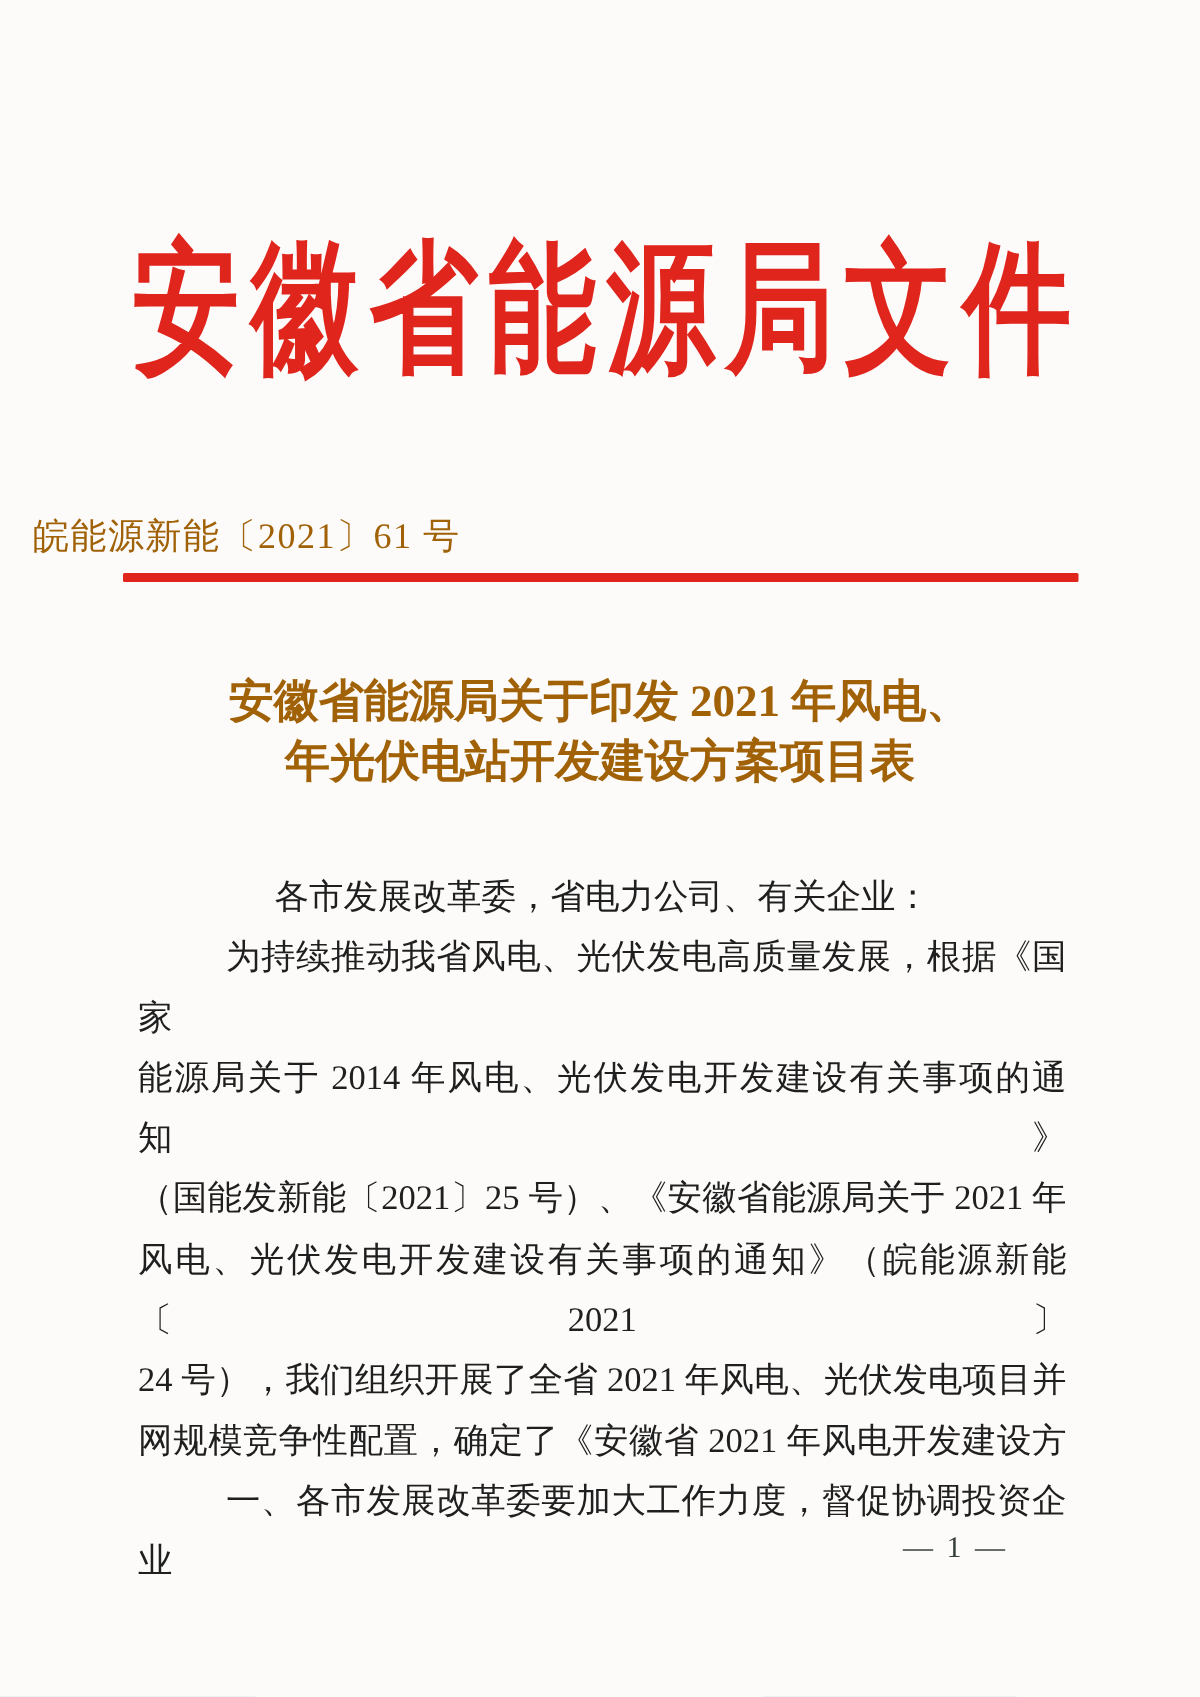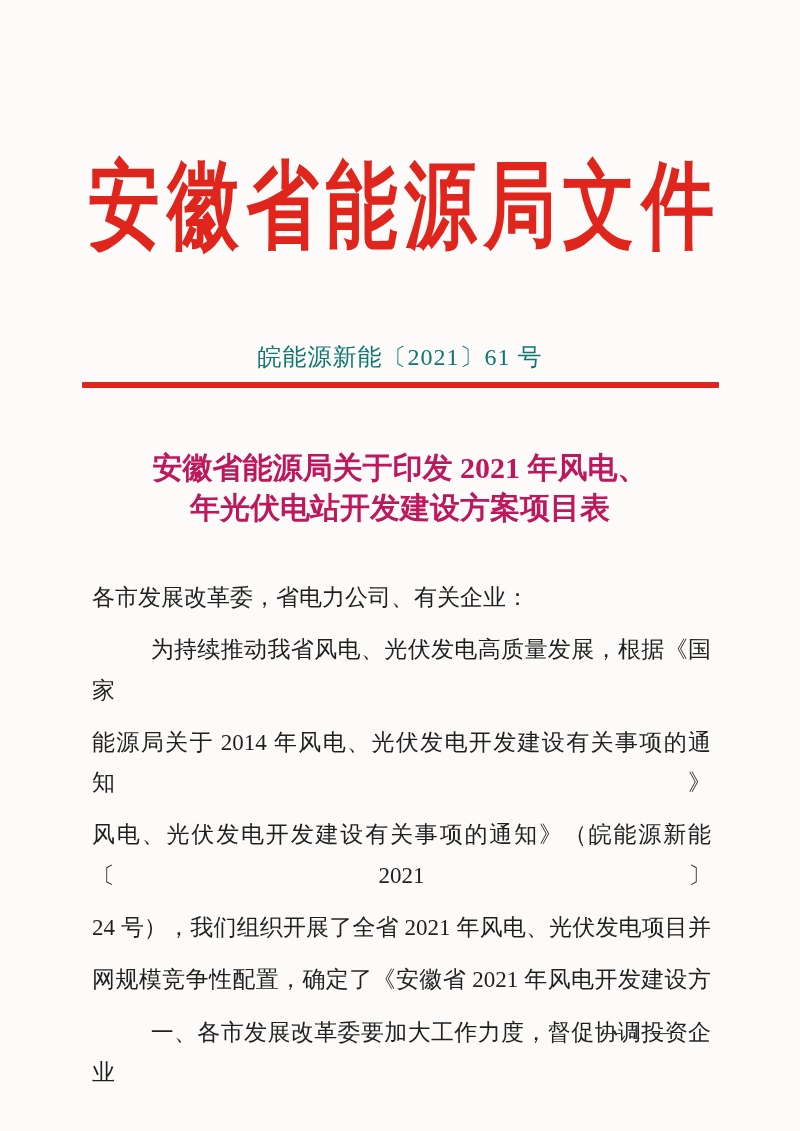--- a/index.html
+++ b/index.html
@@ -34,24 +34,25 @@
     transform-origin: center;
     line-height: 1;
   }
 
   
   .doc-number {
     position: absolute;
     top: 341px;
     left: 0;
     width: 100%;
-    text-align: center;
+    text-align: left;
     font-size: 24px;
-    color: #0f766e;
+    color: #a16207;
     letter-spacing: 1px;
+    padding-left: 22px;
   }
 
   
   .red-line {
     position: absolute;
     top: 382px;
     left: 82px;
     width: 637px;
     height: 6px;
     background: var(--red, #e0251d);
@@ -60,44 +61,43 @@
 
   
   .doc-title {
     position: absolute;
     top: 448px;
     left: 0;
     width: 100%;
     text-align: center;
     font-size: 30px;
     font-weight: bold;
-    color: #be185d;
+    color: #a16207;
     line-height: 40px;
   }
 
   
   .body-text {
     position: absolute;
     top: 578px;
     left: 92px;
     width: 619px;
     font-size: 23px;
     color: #1f1f1f;
     line-height: 40.3px;
   }
   .body-text div {
     white-space: nowrap;
-    text-align: left;
+    text-align: center;
   }
   .body-text div.justify {
     white-space: normal;
     text-align: justify;
     text-align-last: justify;
     text-justify: inter-character;
-    margin-top: 12px;
   }
   .body-text div.indent {
     text-indent: 2.55em;
   }
 
   
   .page-number {
     position: absolute;
     top: 1021px;
     left: 602px;
@@ -128,20 +128,21 @@
 
   <div class="doc-title">
       <div>安徽省能源局关于印发 2021 年风电、</div>
       <div>年光伏电站开发建设方案项目表</div>
     </div>
 
   <div class="body-text">
       <div>各市发展改革委，省电力公司、有关企业：</div>
       <div class="indent justify">为持续推动我省风电、光伏发电高质量发展，根据《国家</div>
       <div class="justify">能源局关于 2014 年风电、光伏发电开发建设有关事项的通知》</div>
+      <div class="justify">（国能发新能〔2021〕25 号）、《安徽省能源局关于 2021 年</div>
       <div class="justify">风电、光伏发电开发建设有关事项的通知》（皖能源新能〔2021〕</div>
       <div class="justify">24 号），我们组织开展了全省 2021 年风电、光伏发电项目并</div>
       <div class="justify">网规模竞争性配置，确定了《安徽省 2021 年风电开发建设方</div>
       <div class="indent justify">一、各市发展改革委要加大工作力度，督促协调投资企业</div>
     </div>
 
   <div class="page-number">— 1 —</div>
 
 </div>
 

